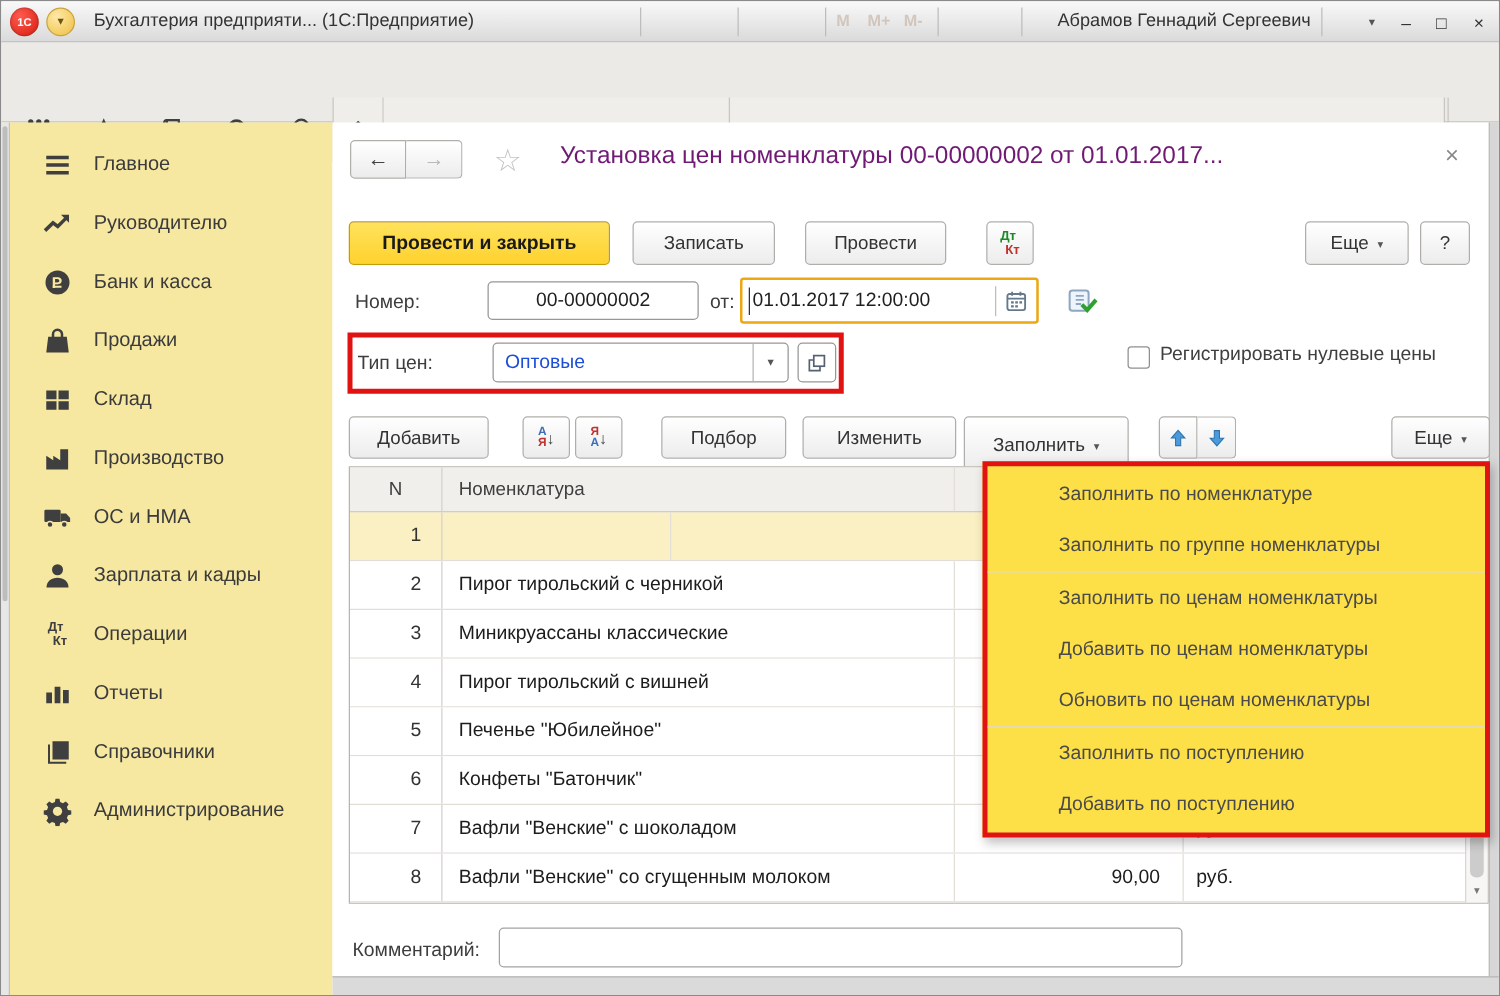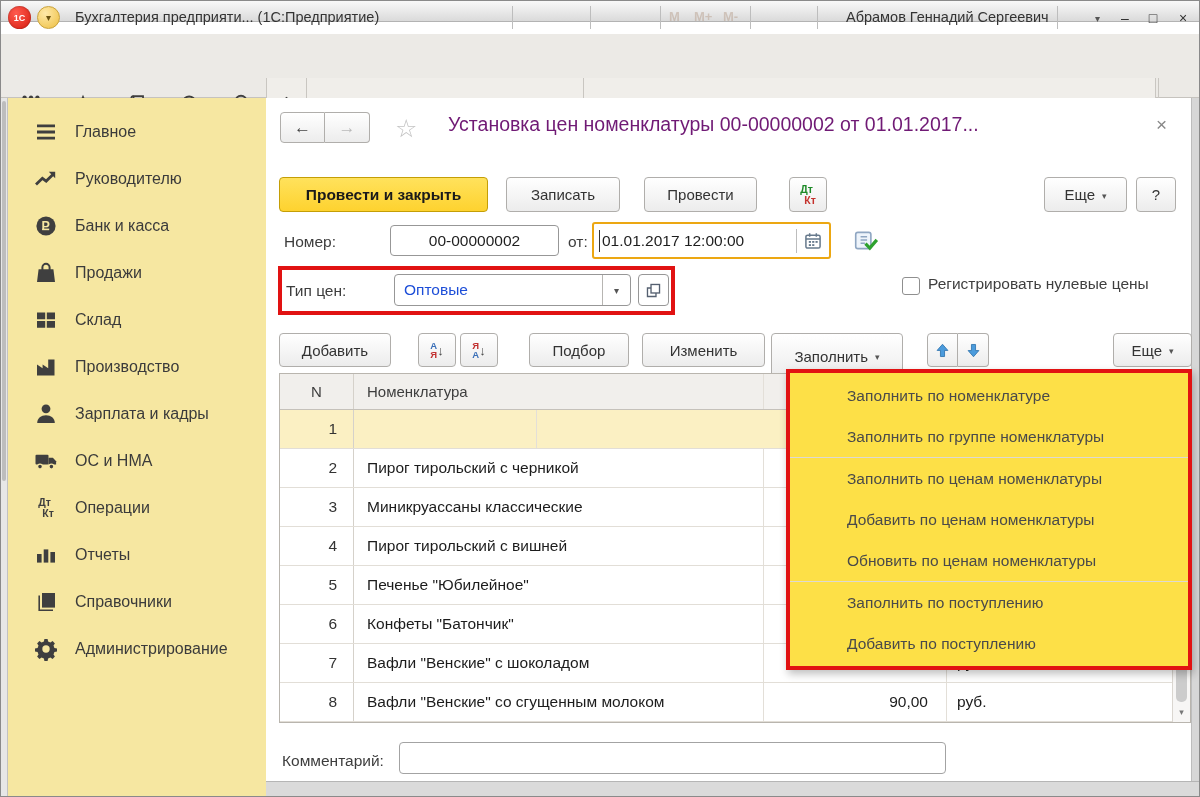--- a/index.html
+++ b/index.html
@@ -5,21 +5,21 @@
   * { margin:0; padding:0; box-sizing:border-box; }
   html,body { background:#9a9a9a; }
   .screen {
     position:relative; width:1200px; height:797px; overflow:hidden;
     font-family:"Liberation Sans","DejaVu Sans",sans-serif; background:#fff;
     border:1px solid #8a8a8a;
   }
   svg { width:100%; height:100%; display:block; }
 
   
-  .titlebar { position:absolute; left:0; top:0; width:1200px; height:21px;
+  .titlebar { position:absolute; left:0; top:0; width:1200px; height:33px;
     background:linear-gradient(#f9f9f9,#dadada); border-bottom:1px solid #b3b3b3; }
   .app-logo { position:absolute; left:7px; top:5px; width:23px; height:23px; border-radius:50%;
     background:radial-gradient(circle at 35% 30%, #ff5a4e, #d61c0f); color:#fff; font-size:9px; font-weight:bold;
     display:flex; align-items:center; justify-content:center; box-shadow:inset 0 0 2px rgba(0,0,0,.4); }
   .app-menu-btn { position:absolute; left:36px; top:5px; width:23px; height:23px; border-radius:50%;
     background:radial-gradient(circle at 35% 30%, #ffe9a8, #edbf42); border:1px solid #c9a23a;
     display:flex; align-items:center; justify-content:center; color:#6b5310; font-size:10px; }
   .tb-title { position:absolute; left:74px; top:8px; font-size:14.5px; color:#333; white-space:nowrap; }
   .tb-ico { position:absolute; top:7px; width:19px; height:19px;margin-top:29px; }
   .dim { opacity:.45; }
@@ -384,36 +384,36 @@
           <span class="side-icon">
             <svg viewBox="0 0 24 24">
               <path fill="#3f3f3f" d="M3 20.5V9.6l5.6 3.6V9.6l5.6 3.6V4.4h6.3v16.1z"></path>
             </svg>
           </span>
           <span class="side-label">Производство</span>
         </div>
         <div class="side-item">
           <span class="side-icon">
             <svg viewBox="0 0 24 24">
-              <circle cx="12" cy="6.8" r="4.4" fill="#3f3f3f"></circle>
-              <path fill="#3f3f3f" d="M3.2 21c0-5 3.9-7.8 8.8-7.8s8.8 2.8 8.8 7.8z"></path>
-            </svg>
-          </span>
-          <span class="side-label">Зарплата и кадры</span>
-        </div>
-        <div class="side-item">
-          <span class="side-icon">
-            <svg viewBox="0 0 24 24">
               <rect x="1.5" y="5.8" width="13" height="9.7" rx="1" fill="#3f3f3f"></rect>
               <path fill="#3f3f3f" d="M14.5 8.8h4.4l3.2 3.5v3.2h-7.6z"></path>
               <circle cx="6" cy="17.6" r="2.4" fill="#3f3f3f" stroke="#f6e7a1" stroke-width="1.2"></circle>
               <circle cx="17.4" cy="17.6" r="2.4" fill="#3f3f3f" stroke="#f6e7a1" stroke-width="1.2"></circle>
             </svg>
           </span>
           <span class="side-label">ОС и НМА</span>
+        </div>
+        <div class="side-item">
+          <span class="side-icon">
+            <svg viewBox="0 0 24 24">
+              <circle cx="12" cy="6.8" r="4.4" fill="#3f3f3f"></circle>
+              <path fill="#3f3f3f" d="M3.2 21c0-5 3.9-7.8 8.8-7.8s8.8 2.8 8.8 7.8z"></path>
+            </svg>
+          </span>
+          <span class="side-label">Зарплата и кадры</span>
         </div>
         <div class="side-item">
           <span class="side-icon">
             <span class="dtkt side-dtkt">
               <i>Дт</i>
               <i>Кт</i>
             </span>
           </span>
           <span class="side-label">Операции</span>
         </div>

